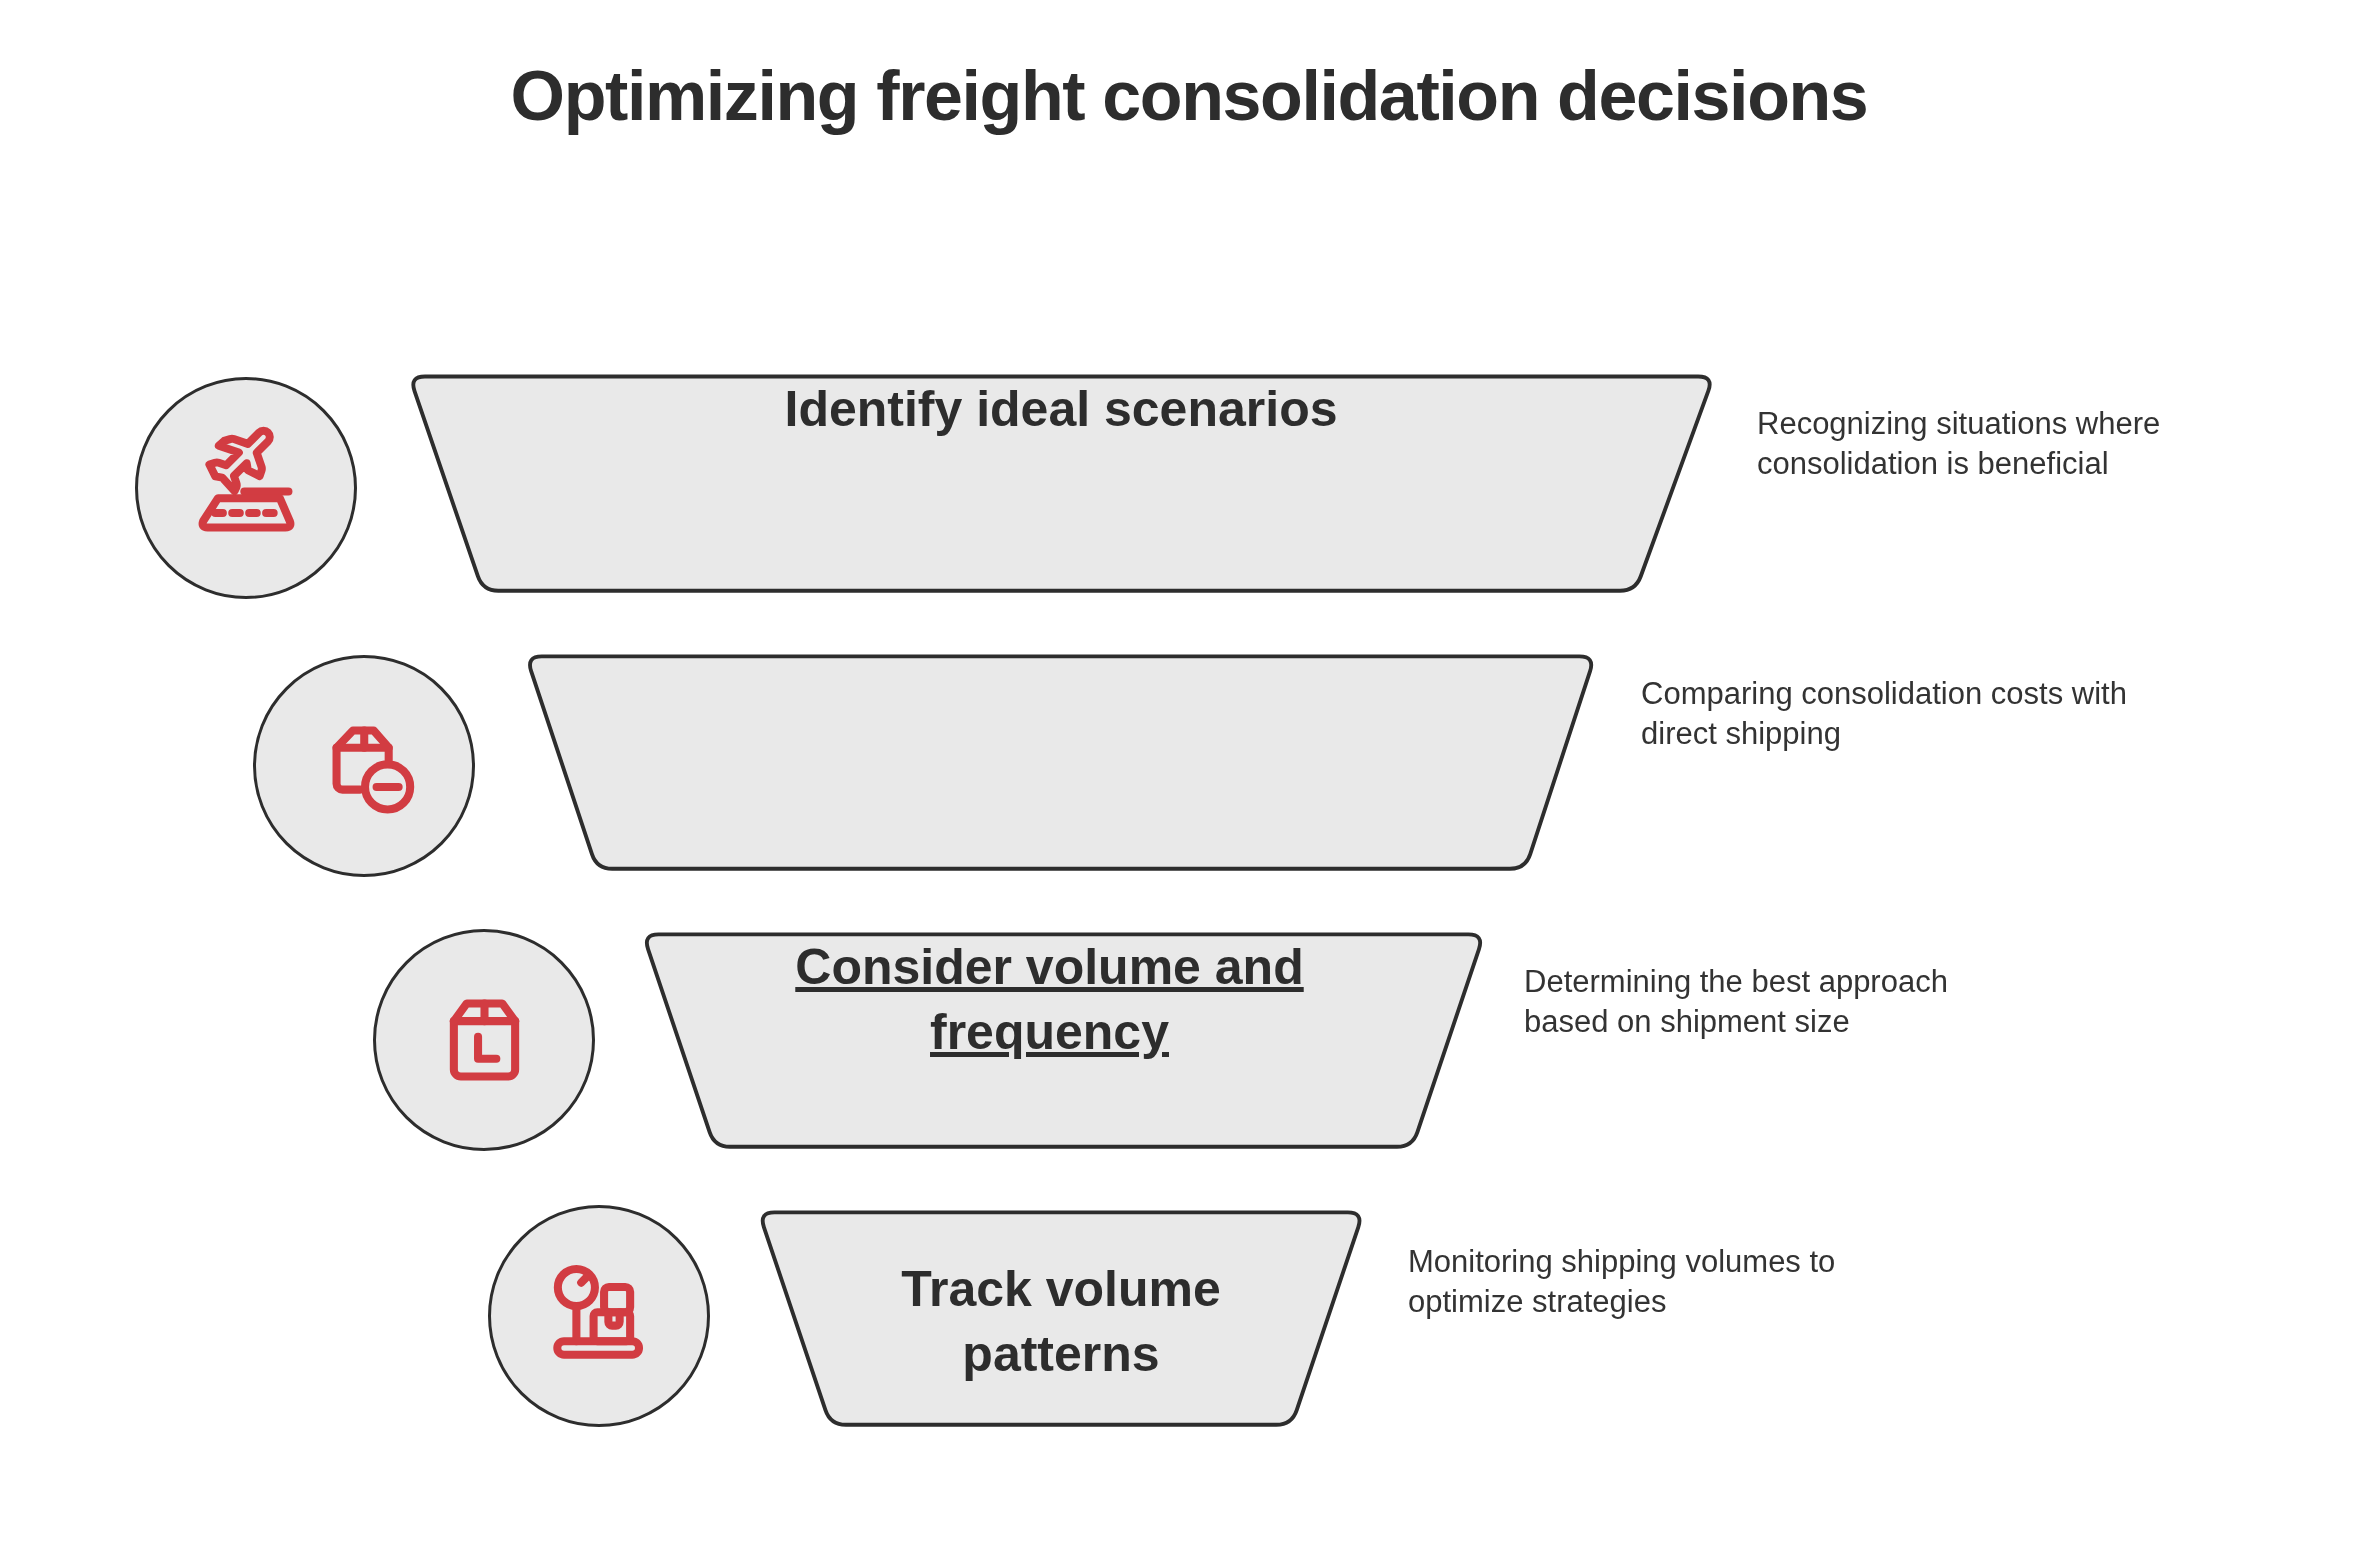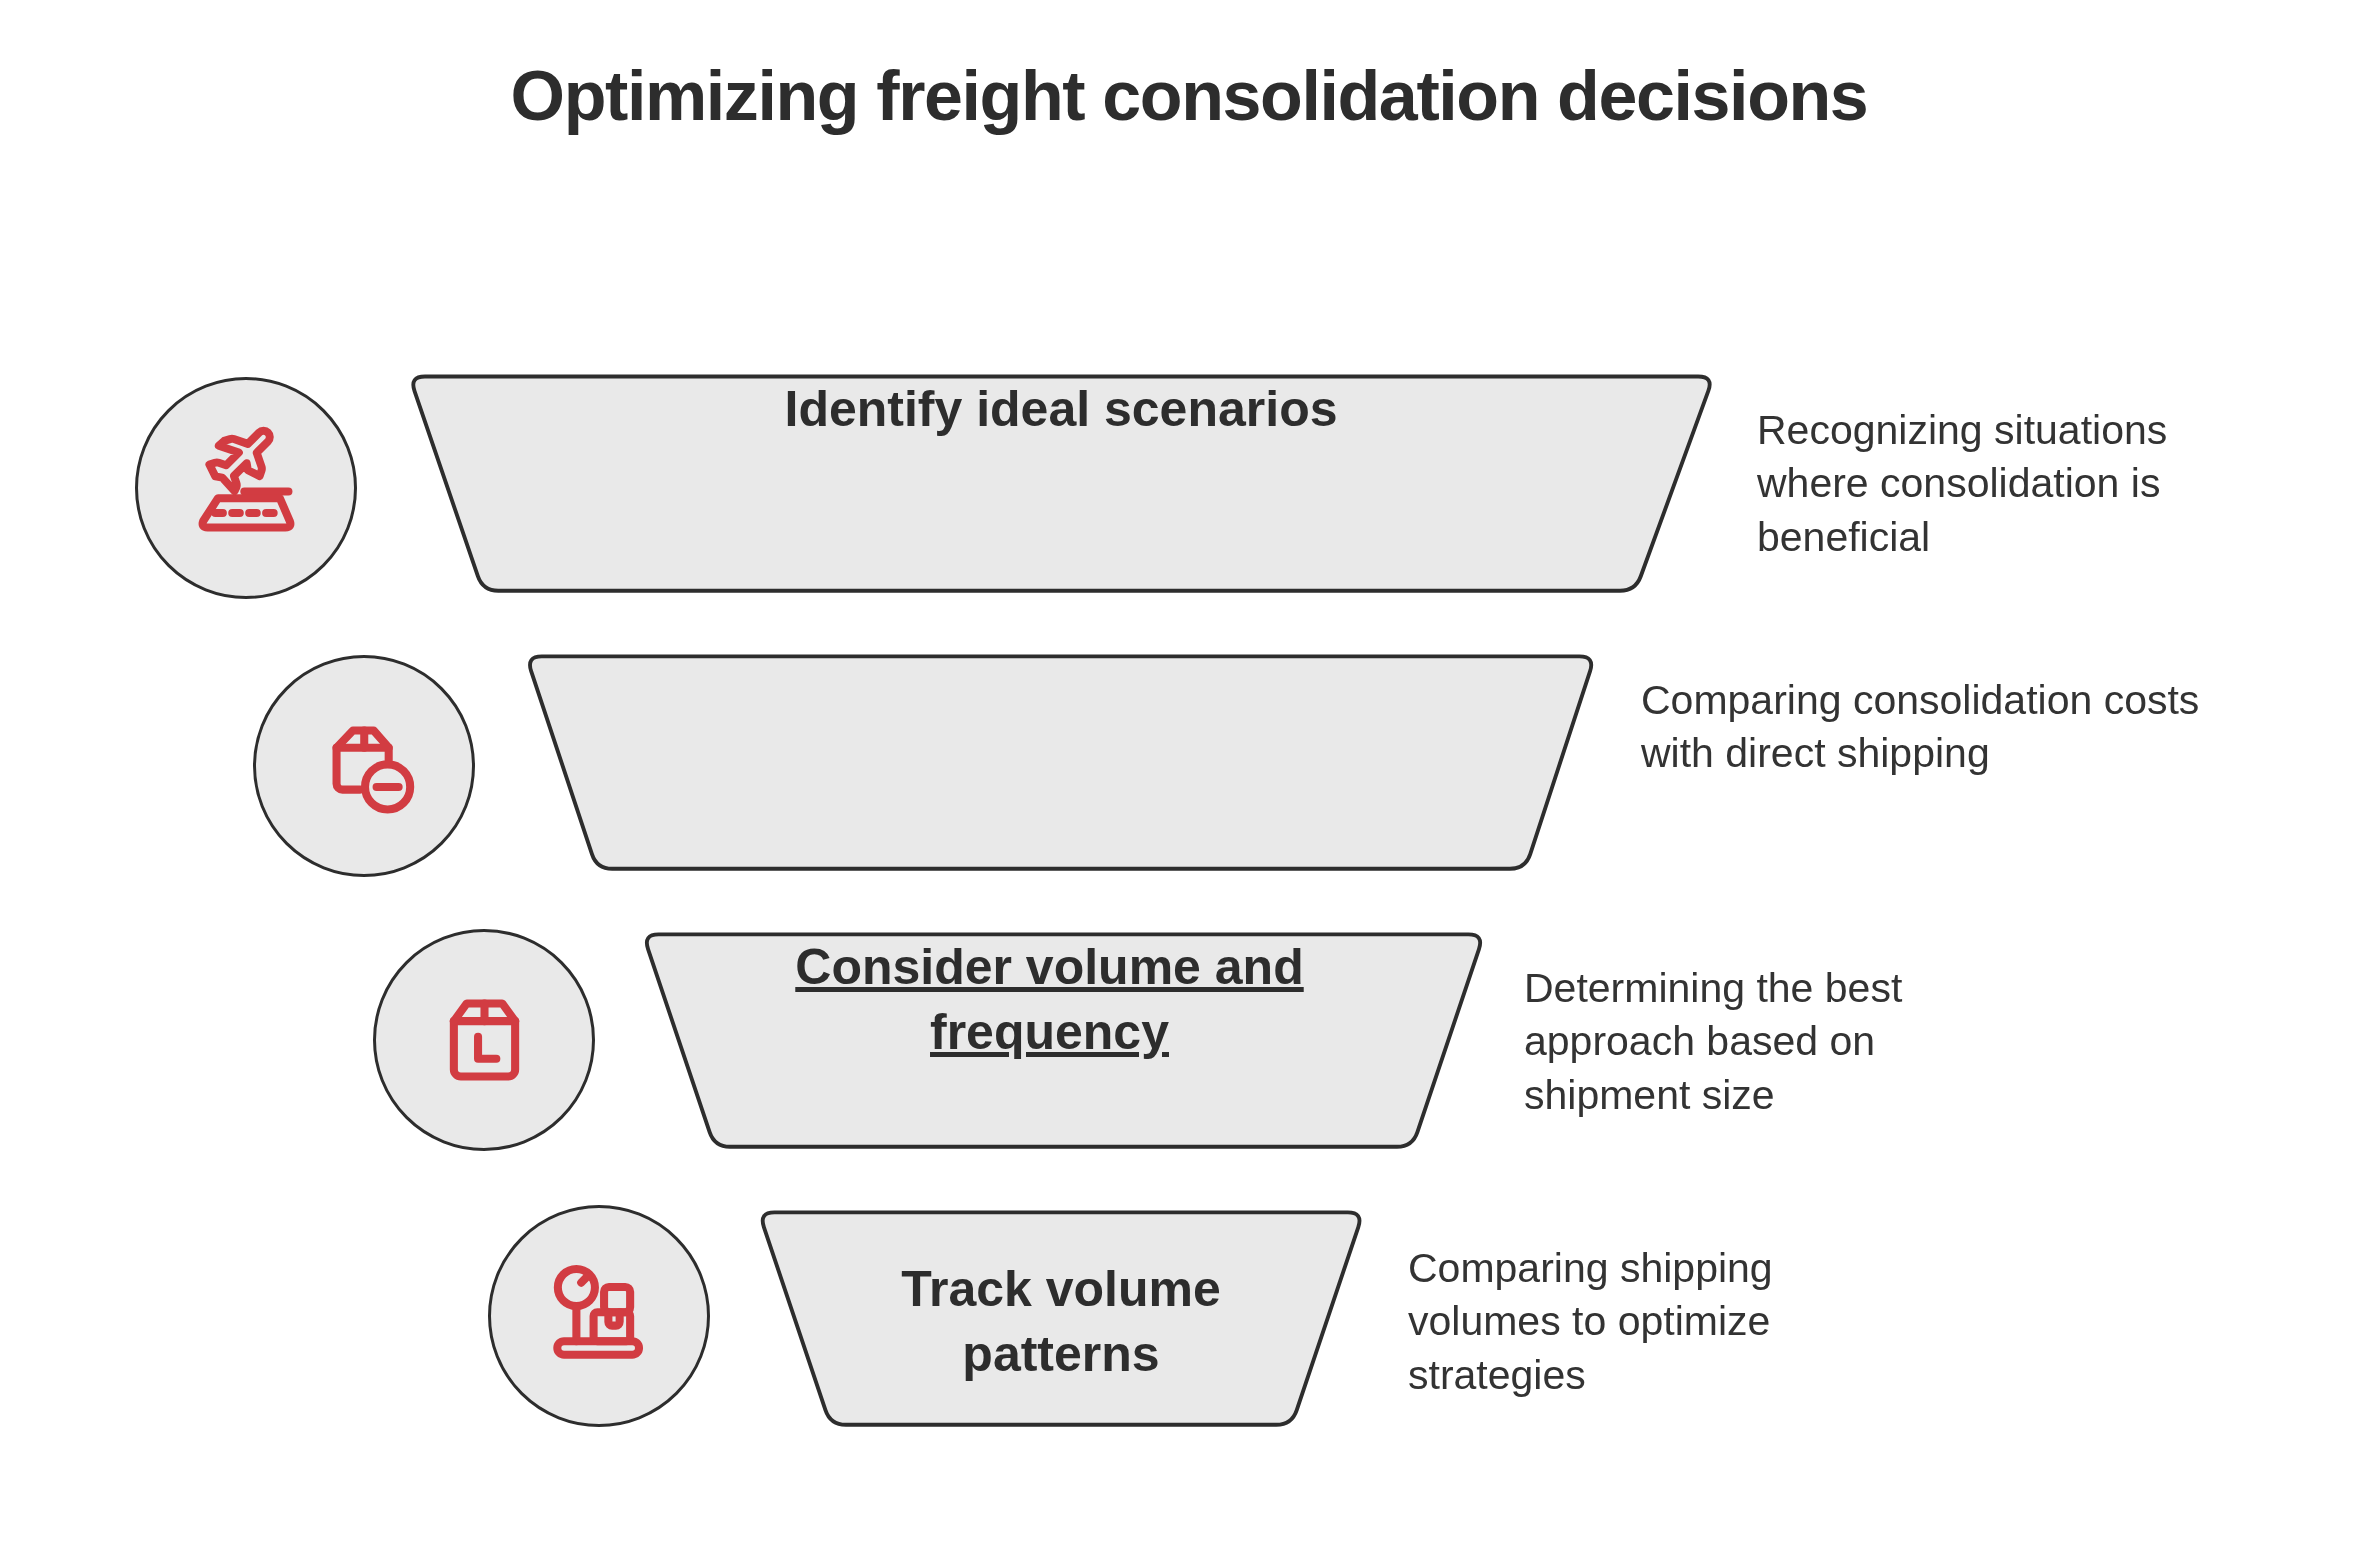--- a/index.html
+++ b/index.html
@@ -18,21 +18,21 @@
   }
   .shapes{position:absolute; left:0; top:0; width:2378px; height:1558px;}
   .trap{fill:var(--fill); stroke:var(--border); stroke-width:4;}
   .trap-label{
     position:absolute; display:flex; align-items:flex-start; justify-content:center;
     text-align:center; color:var(--title-color);
     font-size:50px; font-weight:600; line-height:1.3;
   }
   .desc{
     position:absolute; color:var(--body-color);
-    font-size:41px; font-weight:400; line-height:1.3;
+    font-size:31px; font-weight:400; line-height:1.3;
   }
   .icon-circle{
     position:absolute; width:222px; height:222px; border-radius:50%;
     background:var(--fill); border:3.9px solid var(--border);
     display:flex; align-items:center; justify-content:center;
   }
   .icon-circle svg{display:block;}
   .ic{stroke:var(--red); fill:none; stroke-linecap:round; stroke-linejoin:round;}
 </style>
 </head>
@@ -103,16 +103,16 @@
         <rect x="8.3" y="33.2" width="30.4" height="5" rx="2.5"></rect>
         <rect x="21.8" y="22.4" width="13.6" height="10.8" rx="1.4"></rect>
         <rect x="25.7" y="13" width="9.7" height="9.4" rx="1.8"></rect>
         <path d="M27.3 22.4 v3.6 a1.4 1.4 0 0 0 1.4 1.4 h1.4 a1.4 1.4 0 0 0 1.4-1.4 v-3.6"></path>
       </g>
     </svg>
   </div>
   <div class="trap-label" style="left:759px; top:1213px; width:604px; height:212px;">
     <span style="max-width:425px;margin-top:44px;">Track volume patterns</span>
   </div>
-  <div class="desc" style="left:1408px; top:1242px; width:434px;">Comparing shipping volumes to optimize strategies</div>
+  <div class="desc" style="left:1408px; top:1242px; width:434px;">Monitoring shipping volumes to optimize strategies</div>
 
 </div>
 
 
 </body></html>

